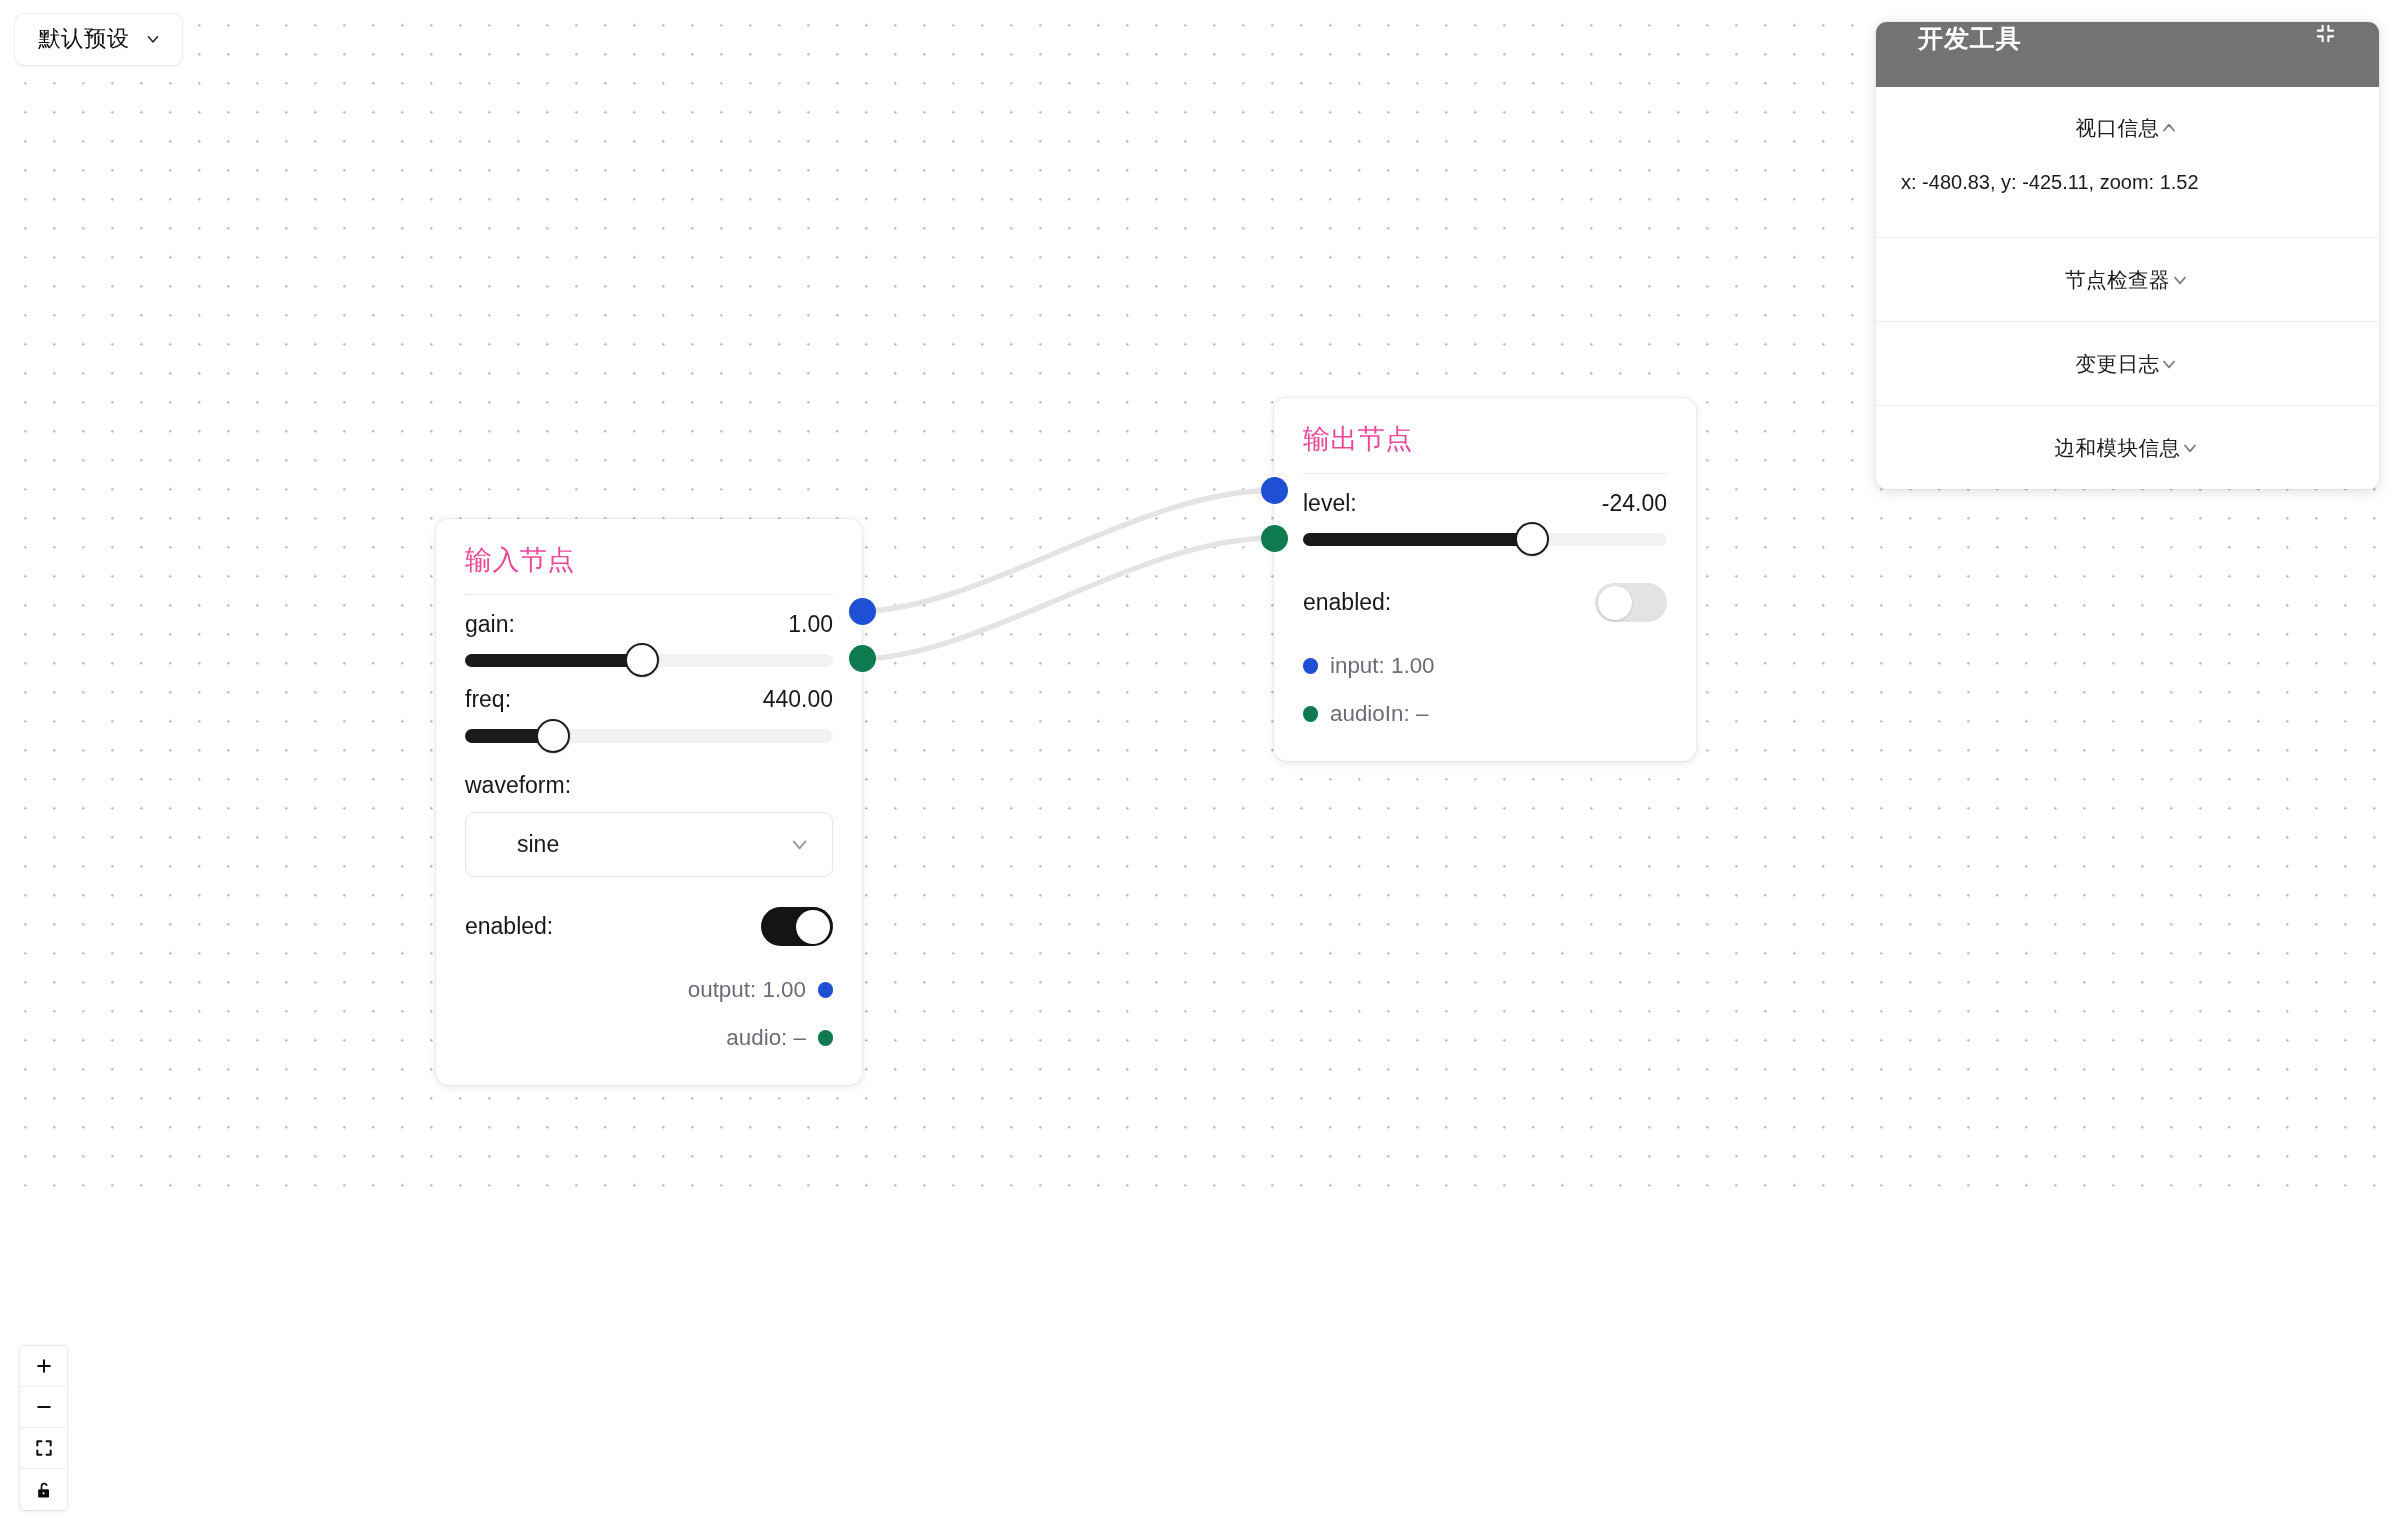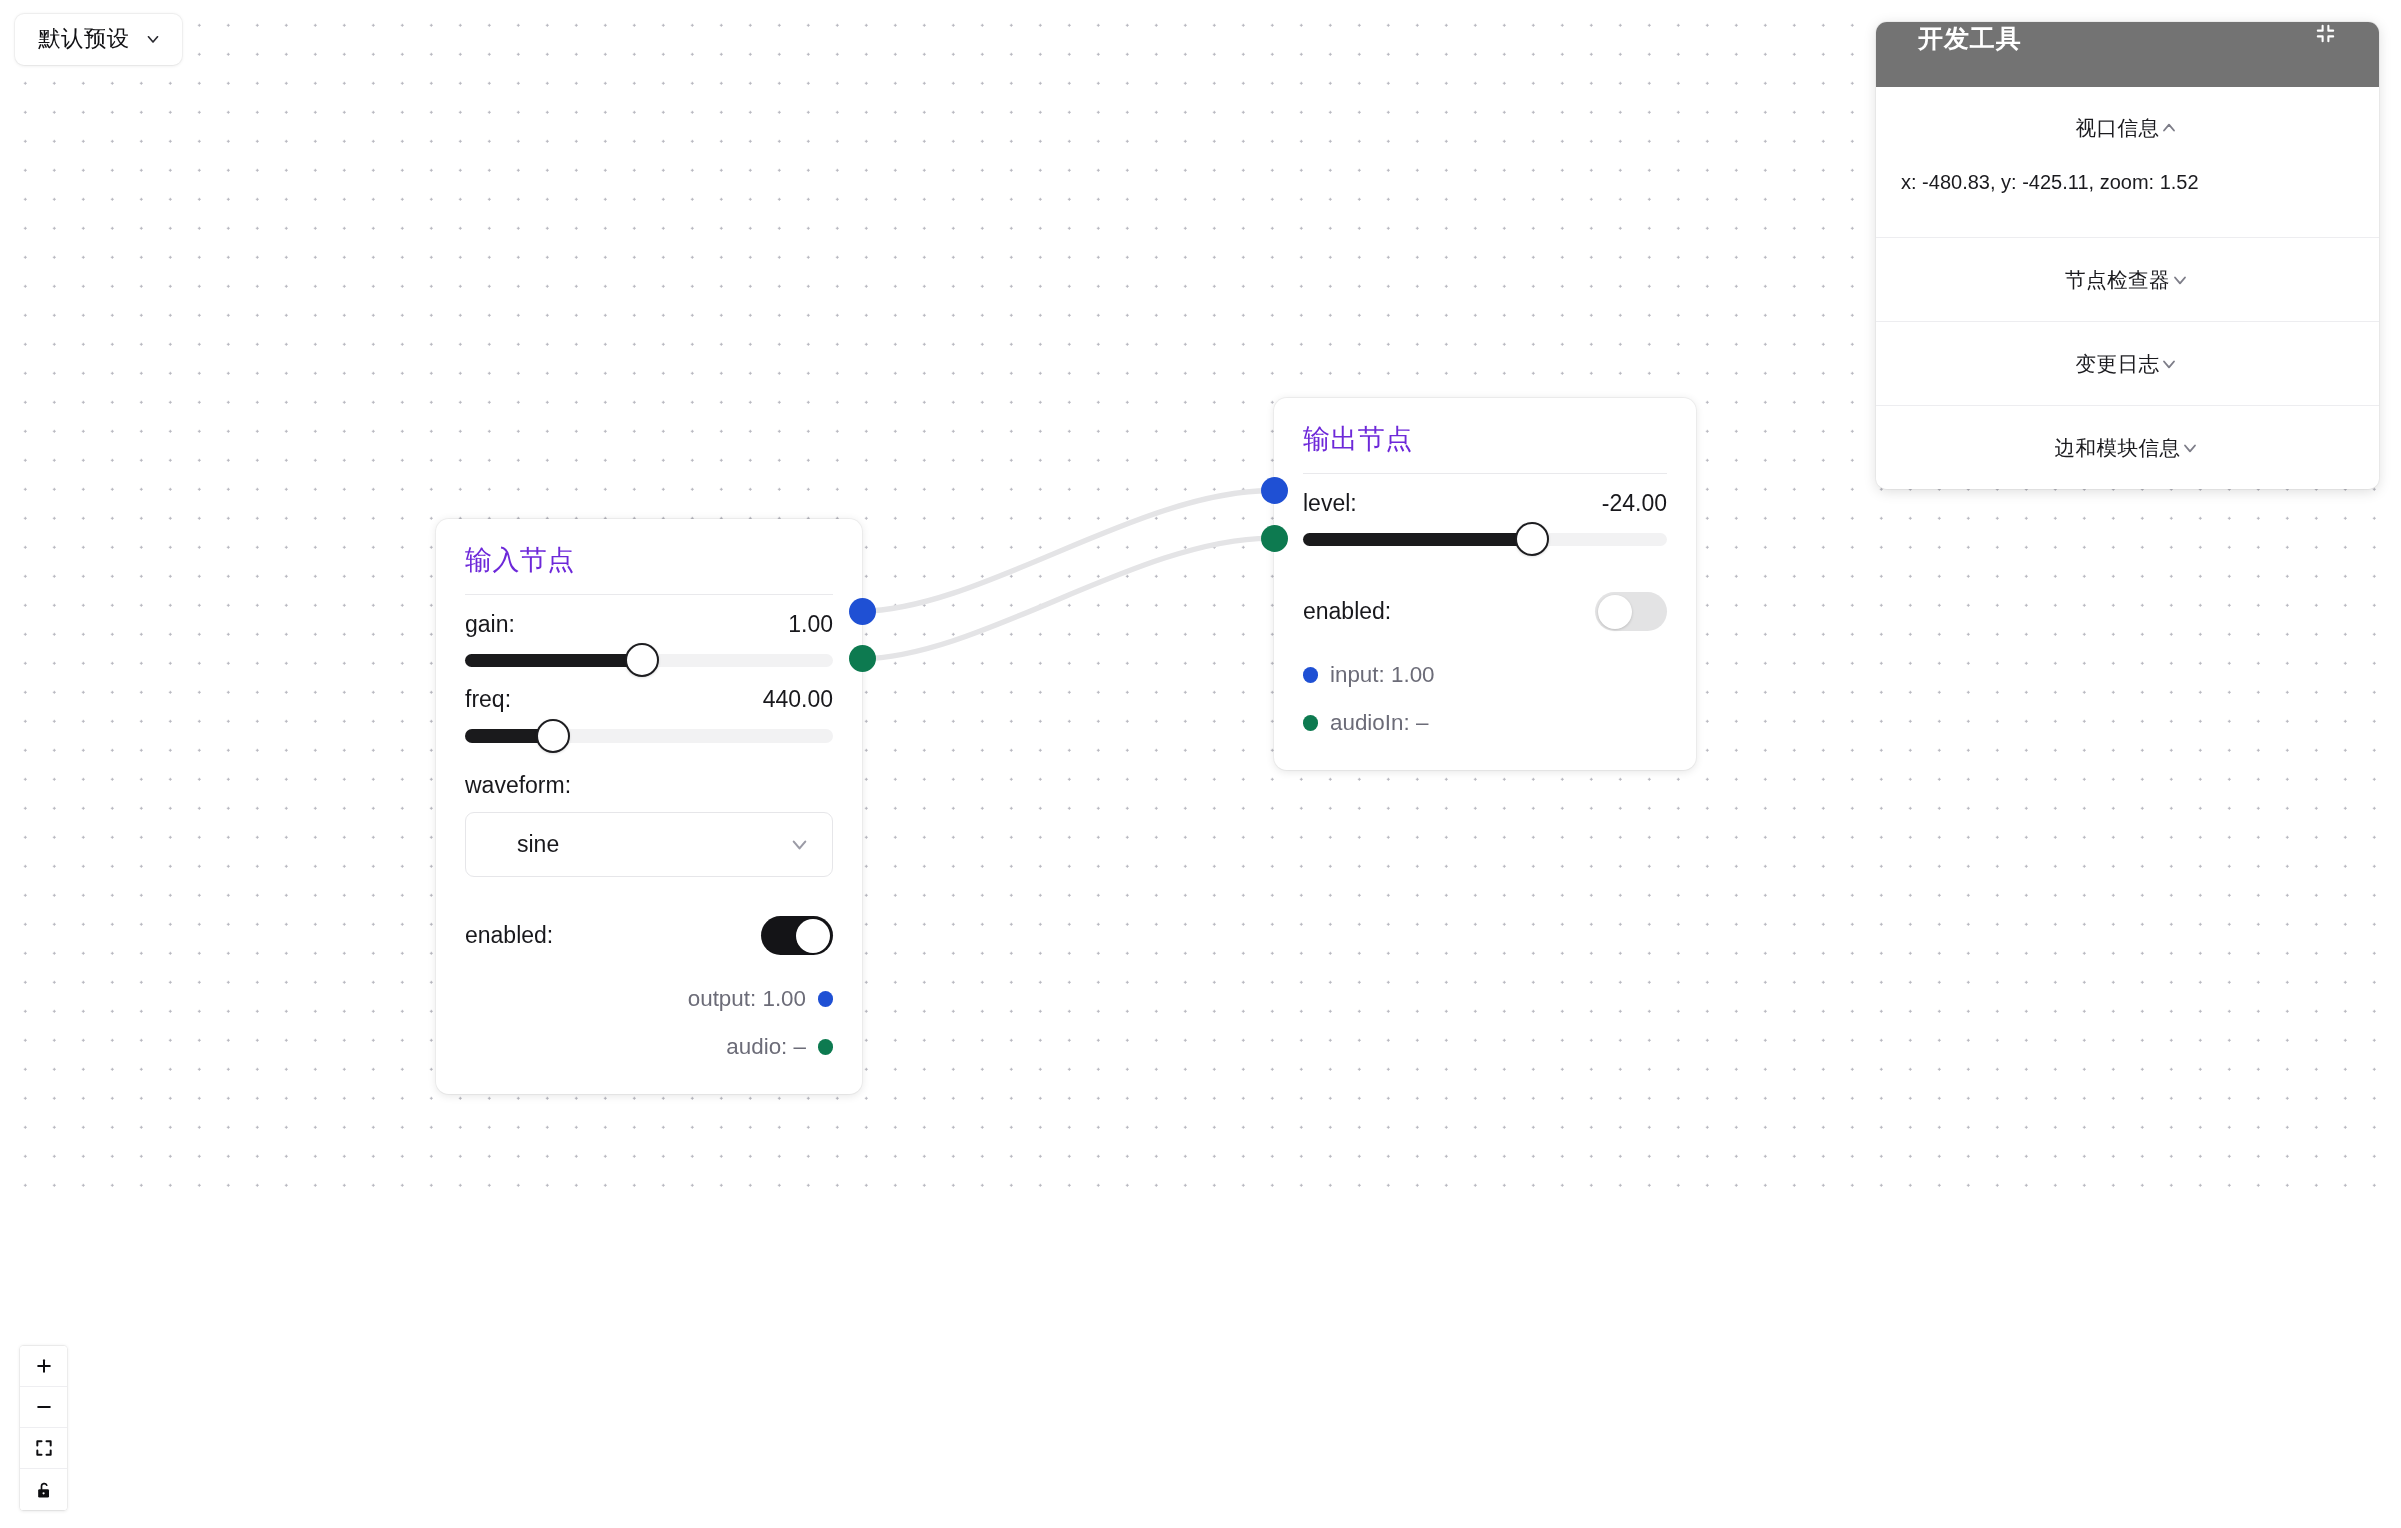--- a/index.html
+++ b/index.html
@@ -53,21 +53,21 @@
 
   
   .node {
     position: absolute;
     background: #ffffff;
     border-radius: 12.6px;
     box-shadow: 0 1.8px 8px rgba(0,0,0,0.10), 0 0 0 0.9px rgba(0,0,0,0.045);
     z-index: 20;
   }
   .node-title {
-    font-size: 27px; color: #6d28d9;
+    font-size: 27px; color: #ec4899;
     padding: 23px 29px 16px 29px;
     letter-spacing: 0.4px;
   }
   .node-divider {
     height: 0.9px; background: #e9e9ec;
     margin: 0 29px 0 29px;
   }
   .node-body { padding: 16px 29px 23px 29px; }
 
   .field { margin-bottom: 12.6px; }
@@ -115,21 +115,21 @@
     border-radius: 9px;
     background: #ffffff;
     cursor: pointer;
   }
   .select-value { font-size: 23px; color: #18181c; margin-left: 28px; }
   .select-box .chev { width: 23px; height: 23px; }
 
   
   .toggle-row {
     display: flex; align-items: center; justify-content: space-between;
-    margin: 39px 0 20px 0;
+    margin: 30px 0 20px 0;
   }
   .toggle-label { font-size: 23px; color: #18181c; }
   .toggle {
     position: relative;
     width: 72px; height: 39px;
     border-radius: 20px;
     cursor: pointer;
     flex: 0 0 auto;
   }
   .toggle.on { background: #141417; }

